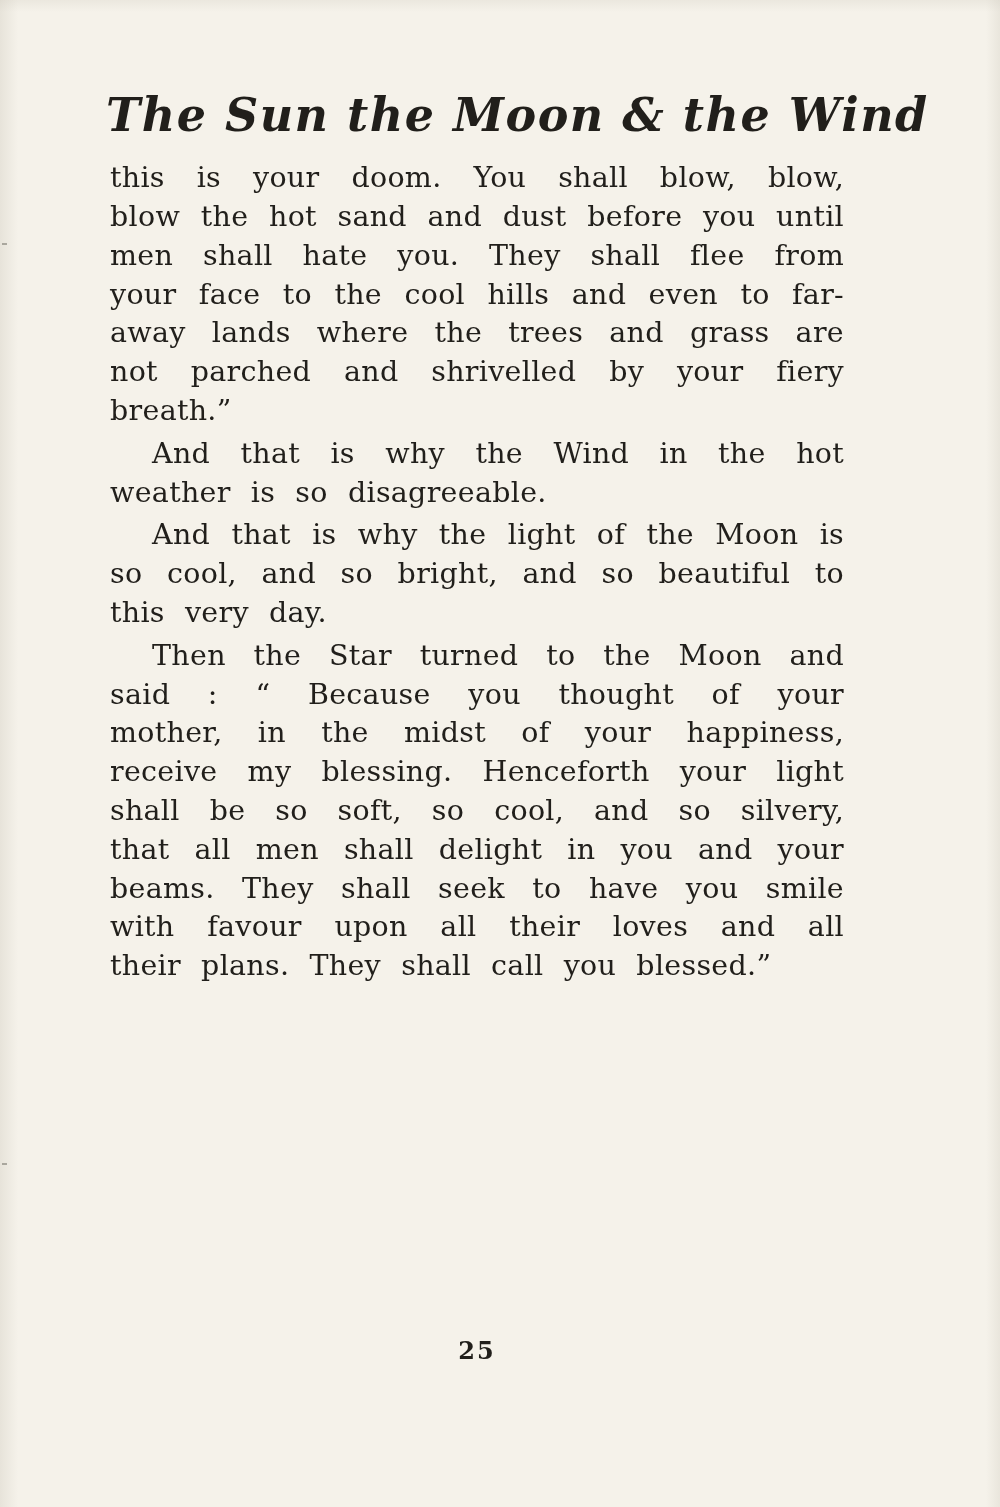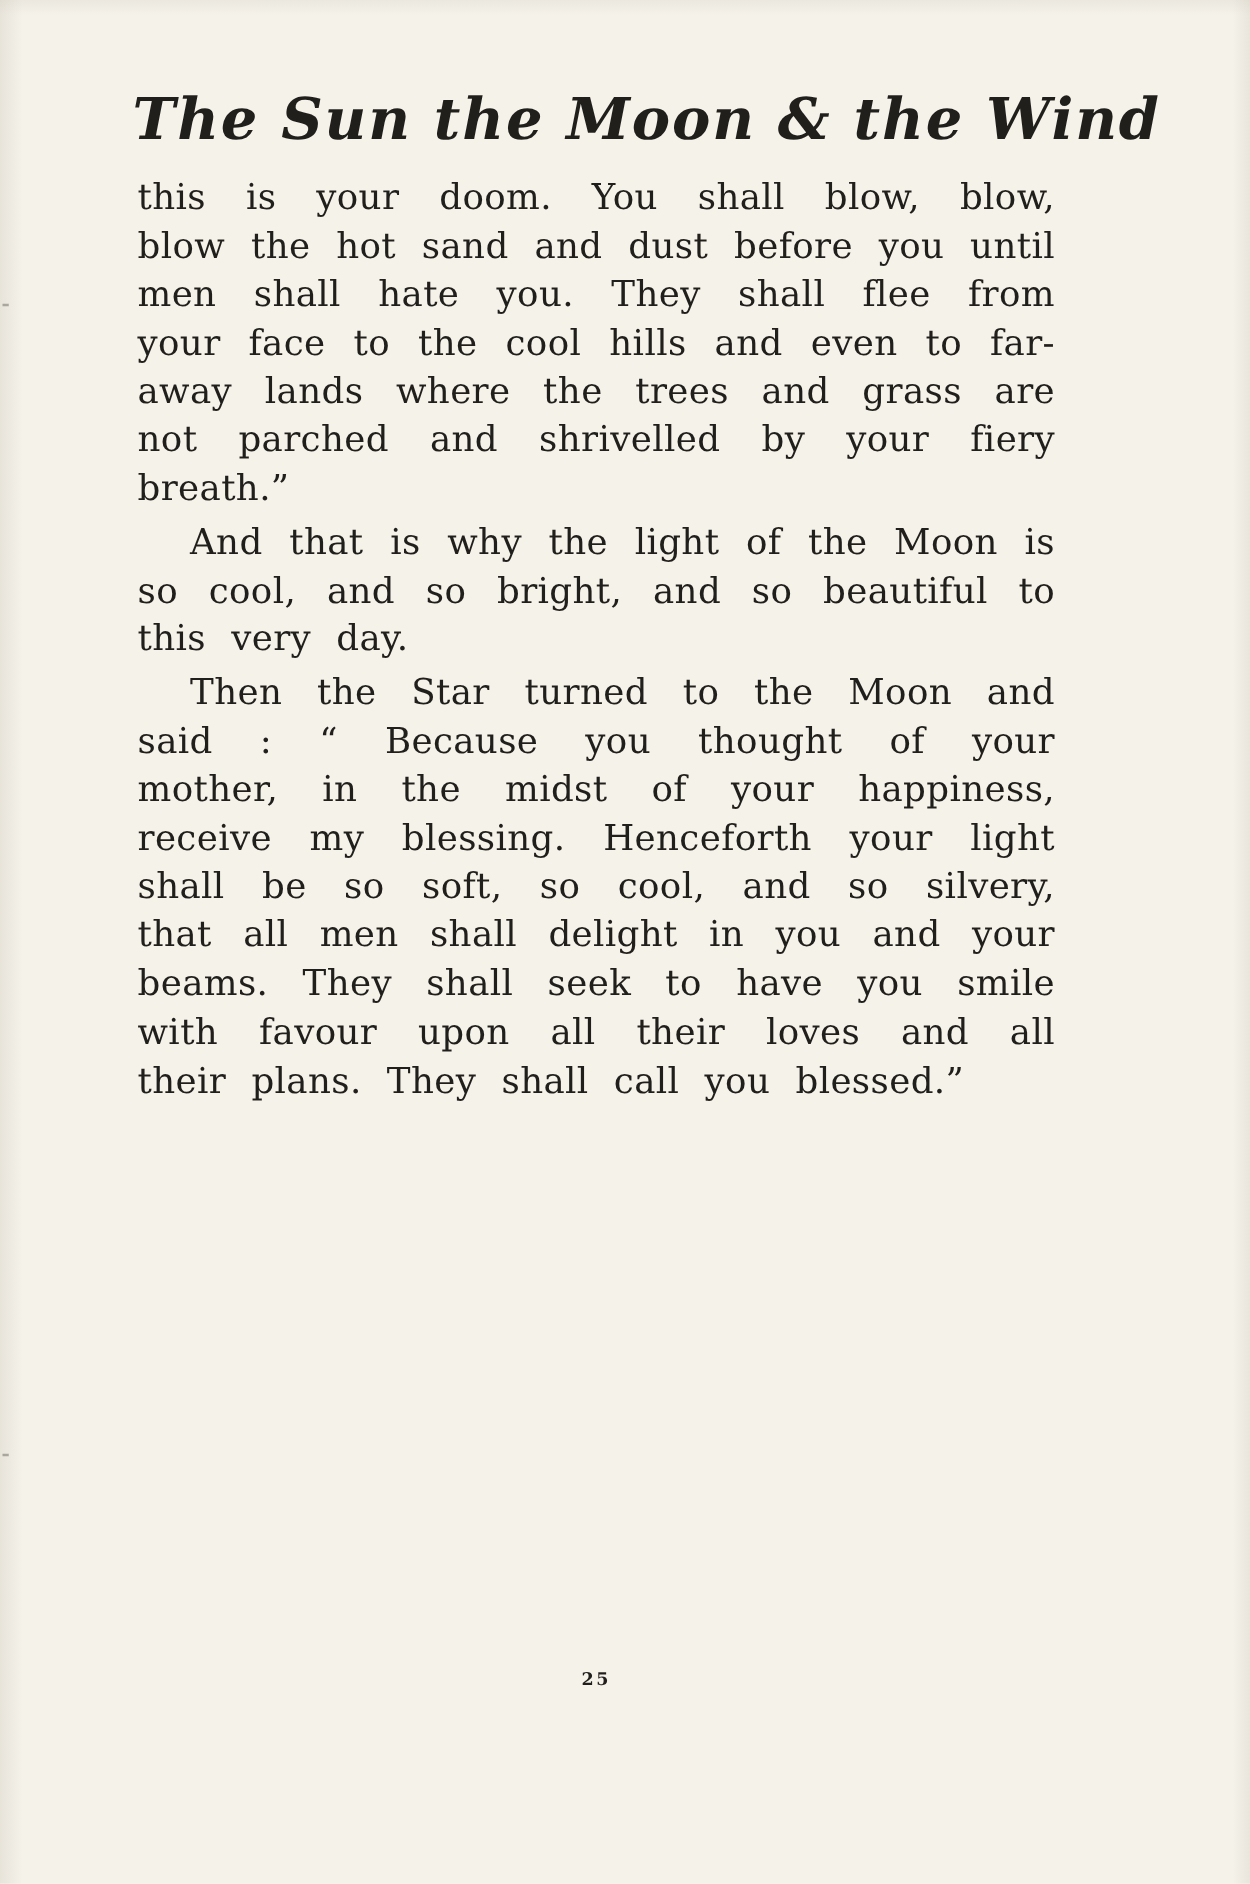--- a/index.html
+++ b/index.html
@@ -20,21 +20,21 @@
     position: absolute;
     inset: 0;
     background:
       linear-gradient(90deg, rgba(205,200,188,0.35) 0, rgba(245,242,234,0) 18px),
       linear-gradient(270deg, rgba(205,200,188,0.30) 0, rgba(245,242,234,0) 14px),
       linear-gradient(180deg, rgba(205,200,188,0.25) 0, rgba(245,242,234,0) 12px);
   }
   .page-block {
     position: absolute;
     left: 106px;
-    top: 68px;
+    top: 88px;
     width: 742px;
   }
   .title {
     font-style: italic;
     font-weight: bold;
     font-size: 46px;
     letter-spacing: 1.5px;
     white-space: nowrap;
     margin: 0 0 16px 0;
     line-height: 1.2;
@@ -49,21 +49,21 @@
   }
   .body-text p.indent {
     text-indent: 42px;
   }
   .page-number {
     position: absolute;
     left: 106px;
     top: 1336px;
     width: 742px;
     text-align: center;
-    font-size: 14px;
+    font-size: 24px;
     font-weight: bold;
     letter-spacing: 2px;
   }
   
   .scan-mark {
     position: absolute;
     left: 2px;
     width: 5px;
     height: 2px;
     background: rgba(90,88,80,0.45);
@@ -77,18 +77,19 @@
 <div class="scan-surface"></div>
 
 <div class="scan-mark m1"></div>
 <div class="scan-mark m2"></div>
 
 <div class="page-block">
   <h1 class="title">The Sun the Moon &amp; the Wind</h1>
 
   <div class="body-text">
     <p>this is your doom.  You shall blow, blow, blow the hot sand and dust before you until men shall hate you.  They shall flee from your face to the cool hills and even to far-away lands where the trees and grass are not parched and shrivelled by your fiery breath.”</p>
+    <p class="indent">And that is why the Wind in the hot weather is so disagreeable.</p>
     <p class="indent">And that is why the light of the Moon is so cool, and so bright, and so beautiful to this very day.</p>
     <p class="indent">Then the Star turned to the Moon and said : “ Because you thought of your mother, in the midst of your happiness, receive my blessing.  Henceforth your light shall be so soft, so cool, and so silvery, that all men shall delight in you and your beams.  They shall seek to have you smile with favour upon all their loves and all their plans. They shall call you blessed.”</p>
   </div>
 </div>
 
 <div class="page-number">25</div>
 
 </body></html>

